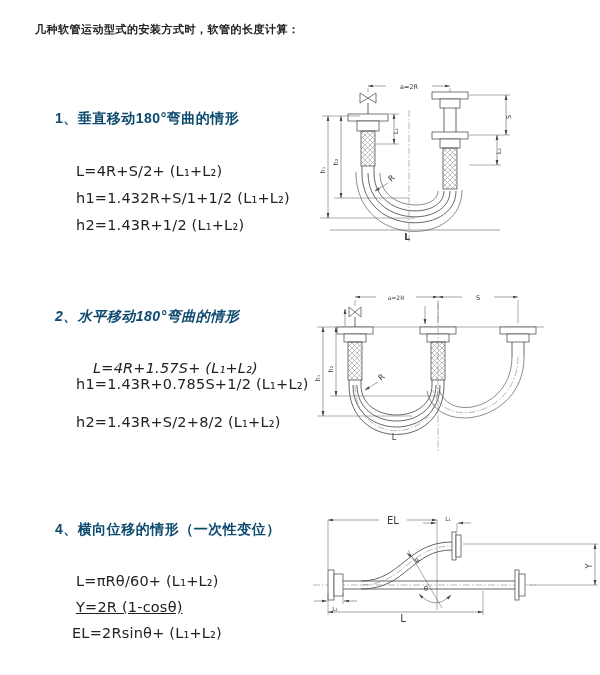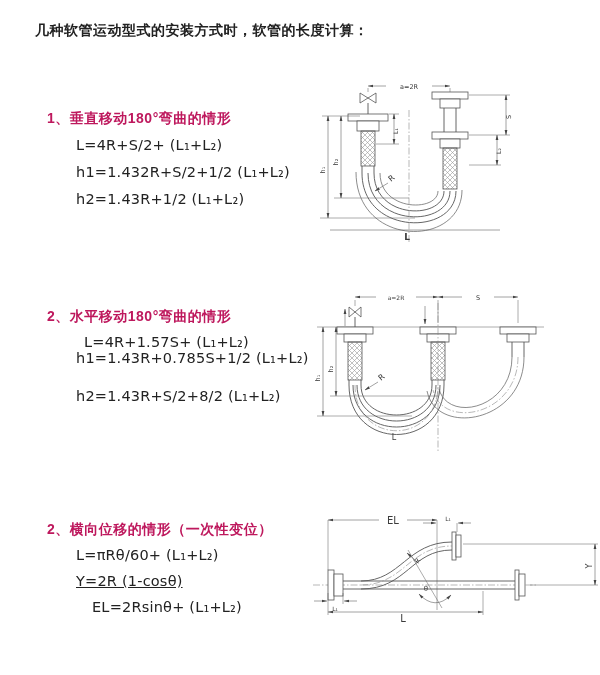--- a/index.html
+++ b/index.html
@@ -1,56 +1,56 @@
 <!DOCTYPE html>
 <html><head>
 <meta charset="utf-8">
 <style>
   html,body{margin:0;padding:0;}
   body{
     width:600px;height:675px;background:#ffffff;position:relative;overflow:hidden;
     font-family:"Liberation Sans","DejaVu Sans",sans-serif;color:#1f1f1f;
   }
   .abs{position:absolute;white-space:nowrap;}
-  .title{font-size:14px;font-weight:700;letter-spacing:.5px;color:#222;}
-  .sec-head{font-size:14px;font-weight:700;letter-spacing:.5px;color:#be185d;}
-  .formula{font-size:14.5px;font-family:"DejaVu Sans","Liberation Sans",sans-serif;color:#222;letter-spacing:.2px;}
+  .title{font-size:11px;font-weight:700;letter-spacing:.5px;color:#222;}
+  .sec-head{font-size:14px;font-weight:700;letter-spacing:.5px;color:#0c4a6e;margin-left:8px;}
+  .formula{font-size:14.5px;font-family:"DejaVu Sans","Liberation Sans",sans-serif;color:#222;letter-spacing:.2px;margin-top:26px;}
   svg text{font-family:"DejaVu Sans","Liberation Sans",sans-serif;fill:#3a3a3a;}
   .dimtxt{font-size:6.5px;}
   .dline{stroke:#555;stroke-width:.55;fill:none;}
   .xline{stroke:#666;stroke-width:.55;fill:none;}
   .hose{stroke:#555;stroke-width:.9;fill:none;}
   .hose2{stroke:#666;stroke-width:.75;fill:none;}
   .flg{fill:#ffffff;stroke:#555;stroke-width:.8;}
   .cl{stroke:#888;stroke-width:.6;fill:none;stroke-dasharray:7 2 1.5 2;}
 </style>
 </head>
 <body>
 
 <div class="abs title" style="left:35px;top:22px;">几种软管运动型式的安装方式时，软管的长度计算：</div>
 
 <div>
   <div class="abs sec-head" style="left:47px;top:110px;">1、垂直移动180°弯曲的情形</div>
   <div class="abs formula" style="left:76px;top:137px;">L=4R+S/2+ (L₁+L₂)</div>
-  <div class="abs formula" style="left:76px;top:164px;">h1=1.432R+S/2+1/2 (L₁+L₂)</div>
+  <div class="abs formula" style="left:76px;top:164px;">h1=1.432R+S/1+1/2 (L₁+L₂)</div>
   <div class="abs formula" style="left:76px;top:191px;text-align:center;">h2=1.43R+1/2 (L₁+L₂)</div>
 </div>
 
 <div>
-  <div class="abs sec-head" style="left:47px;top:308px;">2、水平移动180°弯曲的情形</div>
-  <div class="abs formula" style="left:84px;top:334px;">L=4R+1.57S+ (L₁+L₂)</div>
+  <div class="abs sec-head" style="left:47px;top:308px;font-style:italic;">2、水平移动180°弯曲的情形</div>
+  <div class="abs formula" style="left:93px;top:334px;font-style:italic;">L=4R+1.57S+ (L₁+L₂)</div>
   <div class="abs formula" style="left:76px;top:350px;">h1=1.43R+0.785S+1/2 (L₁+L₂)</div>
   <div class="abs formula" style="left:76px;top:388px;">h2=1.43R+S/2+8/2 (L₁+L₂)</div>
 </div>
 
 <div>
-  <div class="abs sec-head" style="left:47px;top:521px;">2、横向位移的情形（一次性变位）</div>
+  <div class="abs sec-head" style="left:47px;top:521px;">4、横向位移的情形（一次性变位）</div>
   <div class="abs formula" style="left:76px;top:547px;">L=πRθ/60+ (L₁+L₂)</div>
   <div class="abs formula" style="left:76px;top:573px;text-decoration:underline;">Y=2R (1-cosθ)</div>
-  <div class="abs formula" style="left:92px;top:599px;">EL=2Rsinθ+ (L₁+L₂)</div>
+  <div class="abs formula" style="left:72px;top:599px;">EL=2Rsinθ+ (L₁+L₂)</div>
 </div>
 
 <svg class="abs" style="left:310px;top:70px;" width="240" height="185" viewBox="0 0 240 185">
   <defs>
     <marker id="ar1" viewBox="0 0 12 8" refX="11" refY="4" markerWidth="10" markerHeight="7" orient="auto-start-reverse">
       <path d="M0,1 L12,4 L0,7 Z" fill="#444"></path>
     </marker>
     <pattern id="hp1" patternUnits="userSpaceOnUse" width="5" height="5">
       <path d="M0,5 L5,0 M0,0 L5,5" stroke="#999" stroke-width="0.6"></path>
     </pattern>

